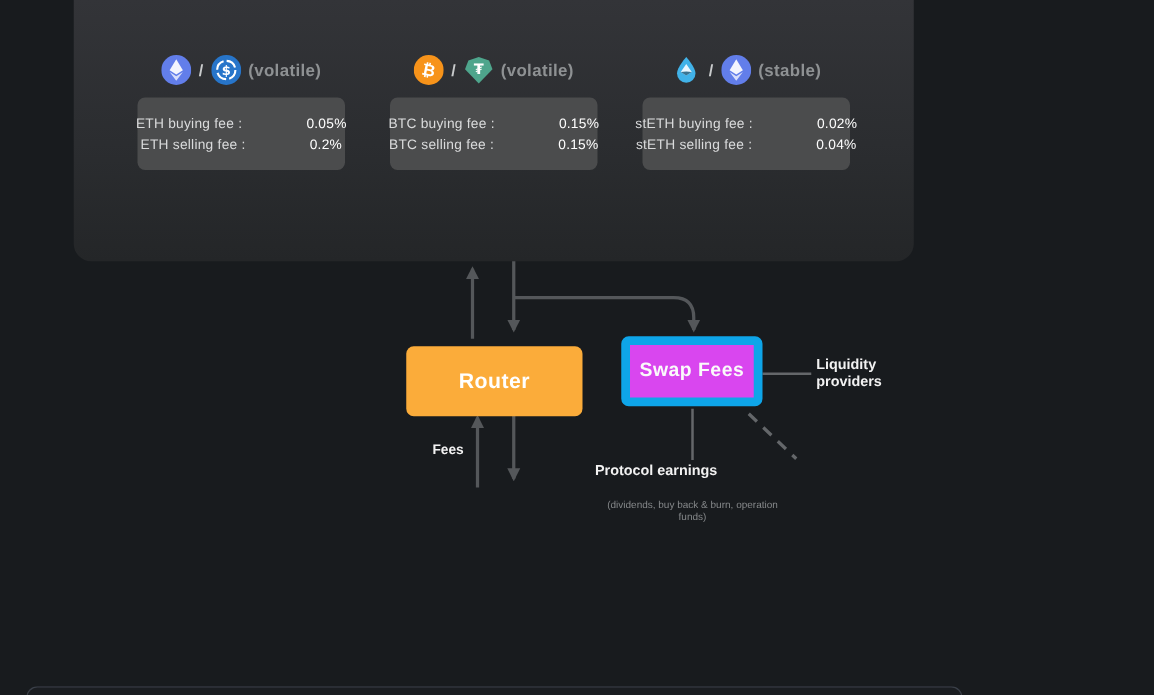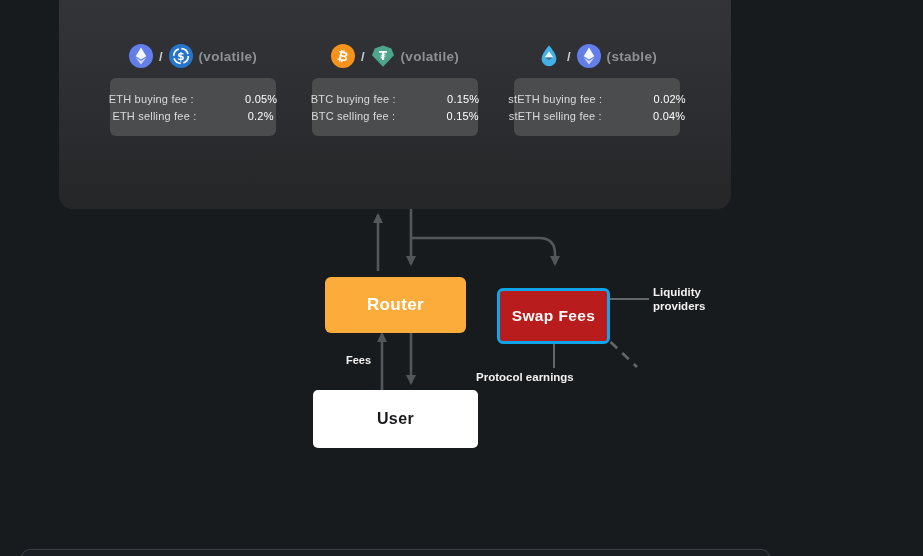--- a/index.html
+++ b/index.html
@@ -19,21 +19,21 @@
   .fee-row{font-size:11px;line-height:16px;white-space:nowrap;letter-spacing:.2px;}
   .fee-label{color:#DADBDC;font-weight:400;margin-top:20px;}
   .fee-value{color:#FFFFFF;font-weight:400;padding-left:48px;}
   
   .arrows{position:absolute;left:0;top:0;z-index:2;pointer-events:none;}
   
   .node{position:absolute;z-index:3;display:flex;align-items:center;justify-content:center;
     font-weight:700;letter-spacing:.4px;}
   .router{left:325px;top:265px;width:141px;height:56px;background:#FBAC3A;border-radius:6px;
     color:#FFFFFF;font-size:17px;margin-top:12px;}
-  .swapfees{left:497px;top:288px;width:113px;height:56px;background:#b91c1c;border:3px solid #0ea5e9;
+  .swapfees{left:497px;top:269px;width:113px;height:56px;background:#d946ef;border:7px solid #0ea5e9;
     border-radius:6px;color:#FAFAFA;font-size:15.5px;box-sizing:border-box;}
   .user{left:313px;top:390px;width:165px;height:58px;background:#FFFFFF;border-radius:5px;
     color:#19191B;font-size:16px;}
   
   .ann{position:absolute;z-index:3;color:#F2F2F2;}
   .ann-swap{left:333px;top:354px;width:38px;text-align:right;font-size:11px;font-weight:600;}
   .ann-liquidity{left:653px;top:286px;width:72px;font-size:11.5px;font-weight:700;line-height:13.5px;}
   .ann-whitelisted{left:642px;top:365px;width:84px;font-size:11.5px;font-weight:700;line-height:13.5px;}
   .ann-protocol{left:476px;top:371px;width:100px;font-size:11.5px;font-weight:700;line-height:13.5px;}
   .ann-protocol-detail{left:484px;top:399px;width:140px;text-align:center;font-size:8px;
@@ -148,23 +148,21 @@
       <path d="M599 331 L637 367" stroke-width="2.6" stroke-dasharray="9 7"></path>
     </g>
   </svg>
 
   <div class="node router">
     <span>Router</span>
   </div>
   <div class="node swapfees">
     <span>Swap Fees</span>
   </div>
-  <div class="node user">
-    <span>User</span>
-  </div>
 
   <div class="ann ann-swap">Fees</div>
   <div class="ann ann-liquidity">Liquidity providers</div>
   <div class="ann ann-protocol">Protocol earnings</div>
+  <div class="ann ann-protocol-detail">(dividends, buy back &amp; burn, operation funds)</div>
 
   <div class="bottom-panel"></div>
 
 </div>
 
 </body></html>

